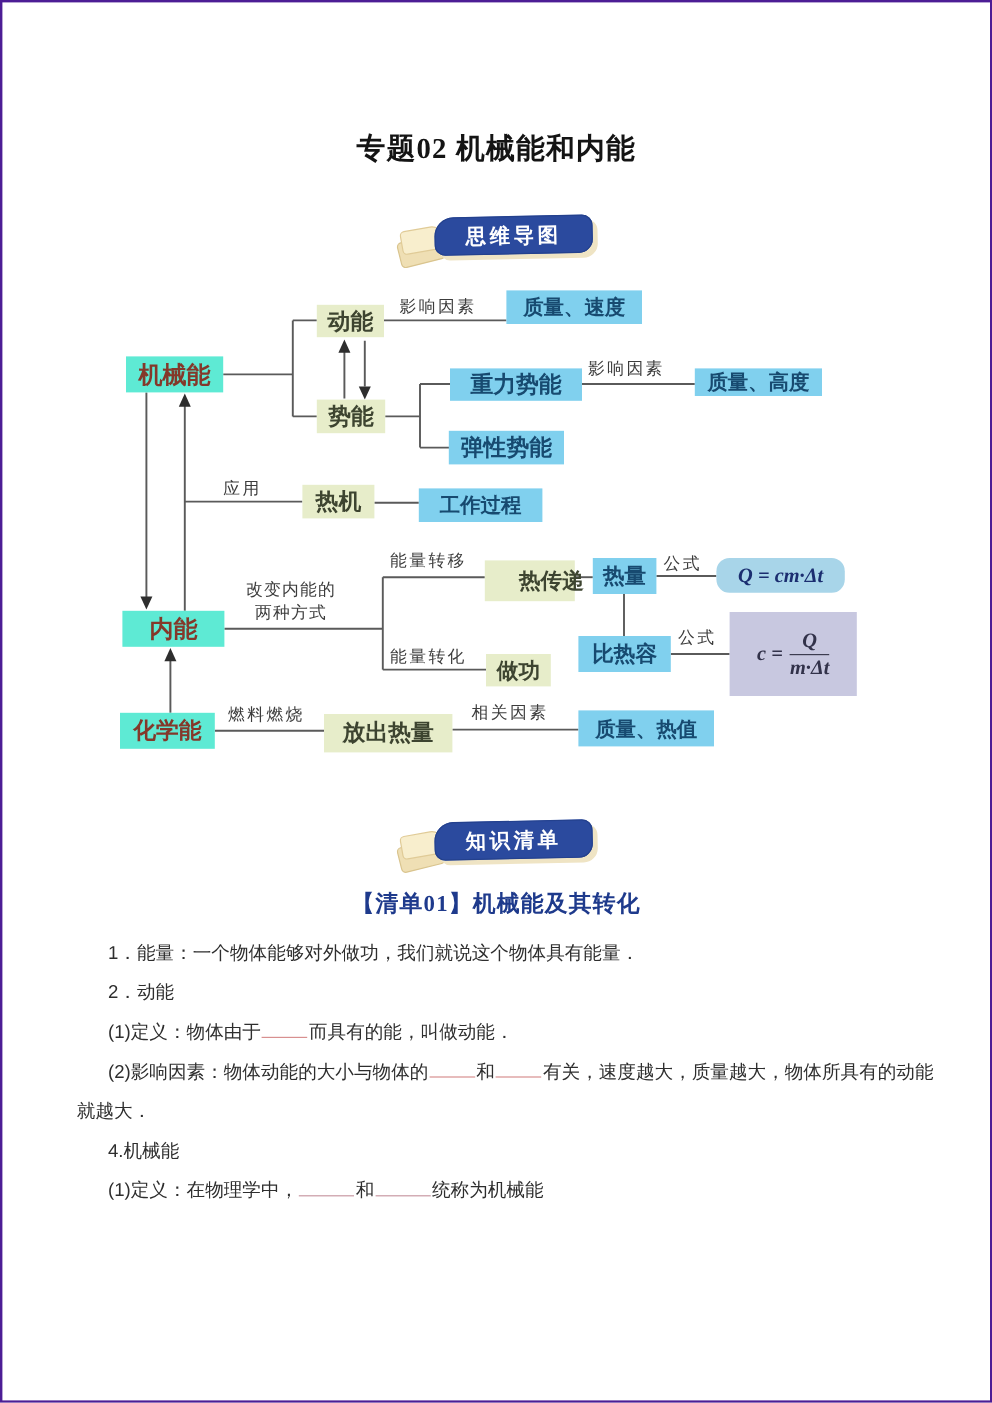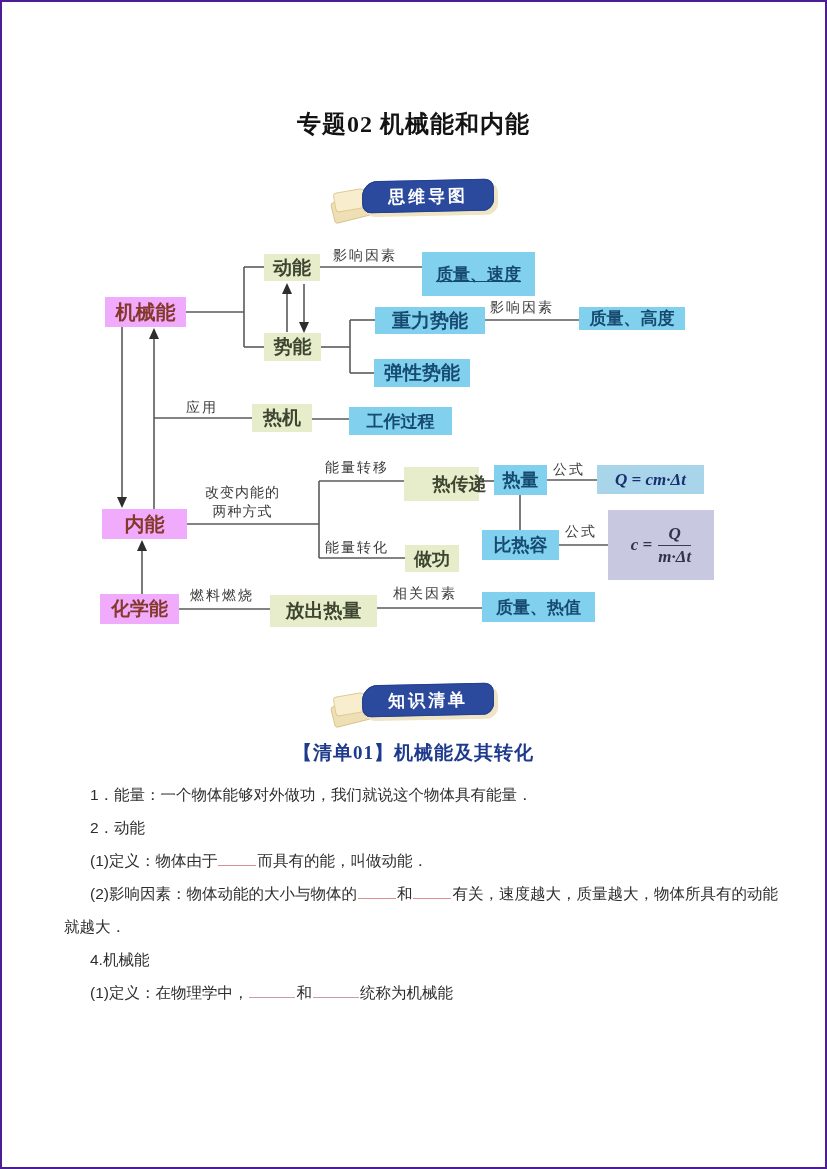--- a/index.html
+++ b/index.html
@@ -38,26 +38,26 @@
     transform:rotate(-10deg);
   }
   
   .mindmap { position:absolute; top:240px; left:0; width:827px; height:400px; }
   .mm-svg { position:absolute; top:0; left:0; }
   .node {
     position:absolute; display:flex; align-items:center; justify-content:center;
     font-family:"Liberation Serif","DejaVu Serif",serif; font-weight:600;
     white-space:nowrap;
   }
-  .salmon  { background:#f0abfc; color:#84382a; font-size:20px; }
+  .salmon  { background:#5eead4; color:#84382a; font-size:20px; }
   .green   { background:#e7edca; color:#3d4430; font-size:19px; }
   .blue    { background:#80d0ee; color:#174a70; font-size:19px; }
   .blue.sm { font-size:17px; }
   .fblue   { background:#a8d5e9; color:#1b2e70; font-size:17px; font-style:italic;
-             font-family:"Liberation Serif","DejaVu Serif",serif; }
+             font-family:"Liberation Serif","DejaVu Serif",serif;border-radius:11px; }
   .lav     { background:#c8c8e0; color:#32324a; font-size:17px; font-style:italic;
              font-family:"Liberation Serif","DejaVu Serif",serif; }
   .mm-label {
     position:absolute; font-family:"Liberation Serif","DejaVu Serif",serif;
     font-size:14px; color:#3c3c3c; letter-spacing:2px; white-space:nowrap; font-weight:500;
   }
   .mm-label.two { text-align:center; letter-spacing:1px; line-height:19px; }
   .frac { display:inline-block; text-align:center; vertical-align:middle; margin-left:6px; }
   .frac .num { display:block; border-bottom:1.4px solid #3c3c50; padding:0 8px 1px; }
   .frac .den { display:block; padding-top:1px; }
@@ -141,21 +141,21 @@
         <polygon points="302,91 297,80 307,80"></polygon>
         <polygon points="120,266 115,255 125,255"></polygon>
         <polygon points="152,86 147,97 157,97"></polygon>
         <polygon points="140,298 135,309 145,309"></polygon>
       </g>
     </svg>
 
     <div class="node salmon" style="left:103px;top:55px;width:81px;height:30px;">机械能</div>
     <div class="node green" style="left:262px;top:12px;width:56px;height:27px;">动能</div>
     <div class="node green" style="left:262px;top:91px;width:57px;height:28px;">势能</div>
-    <div class="node blue sm" style="left:420px;top:10px;width:113px;height:44px;text-decoration:underline;">质量、速度</div>
+    <div class="node blue sm" style="left:420px;top:0;width:113px;height:28px;">质量、速度</div>
     <div class="node blue" style="left:373px;top:65px;width:110px;height:27px;">重力势能</div>
     <div class="node blue" style="left:372px;top:117px;width:96px;height:28px;text-align:right;">弹性势能</div>
     <div class="node blue sm" style="left:577px;top:65px;width:106px;height:23px;">质量、高度</div>
     <div class="node green" style="left:250px;top:162px;width:60px;height:28px;">热机</div>
     <div class="node blue sm" style="left:347px;top:165px;width:103px;height:28px;">工作过程</div>
     <div class="node salmon" style="left:100px;top:267px;width:85px;height:30px;">内能</div>
     <div class="node green" style="left:402px;top:225px;width:75px;height:34px;font-size:18px;padding-left:36px;">热传递</div>
     <div class="node blue" style="left:492px;top:223px;width:53px;height:30px;font-size:18px;">热量</div>
     <div class="node fblue" style="left:595px;top:223px;width:107px;height:29px;">Q = cm·Δt</div>
     <div class="node green" style="left:403px;top:303px;width:54px;height:27px;font-size:18px;">做功</div>

